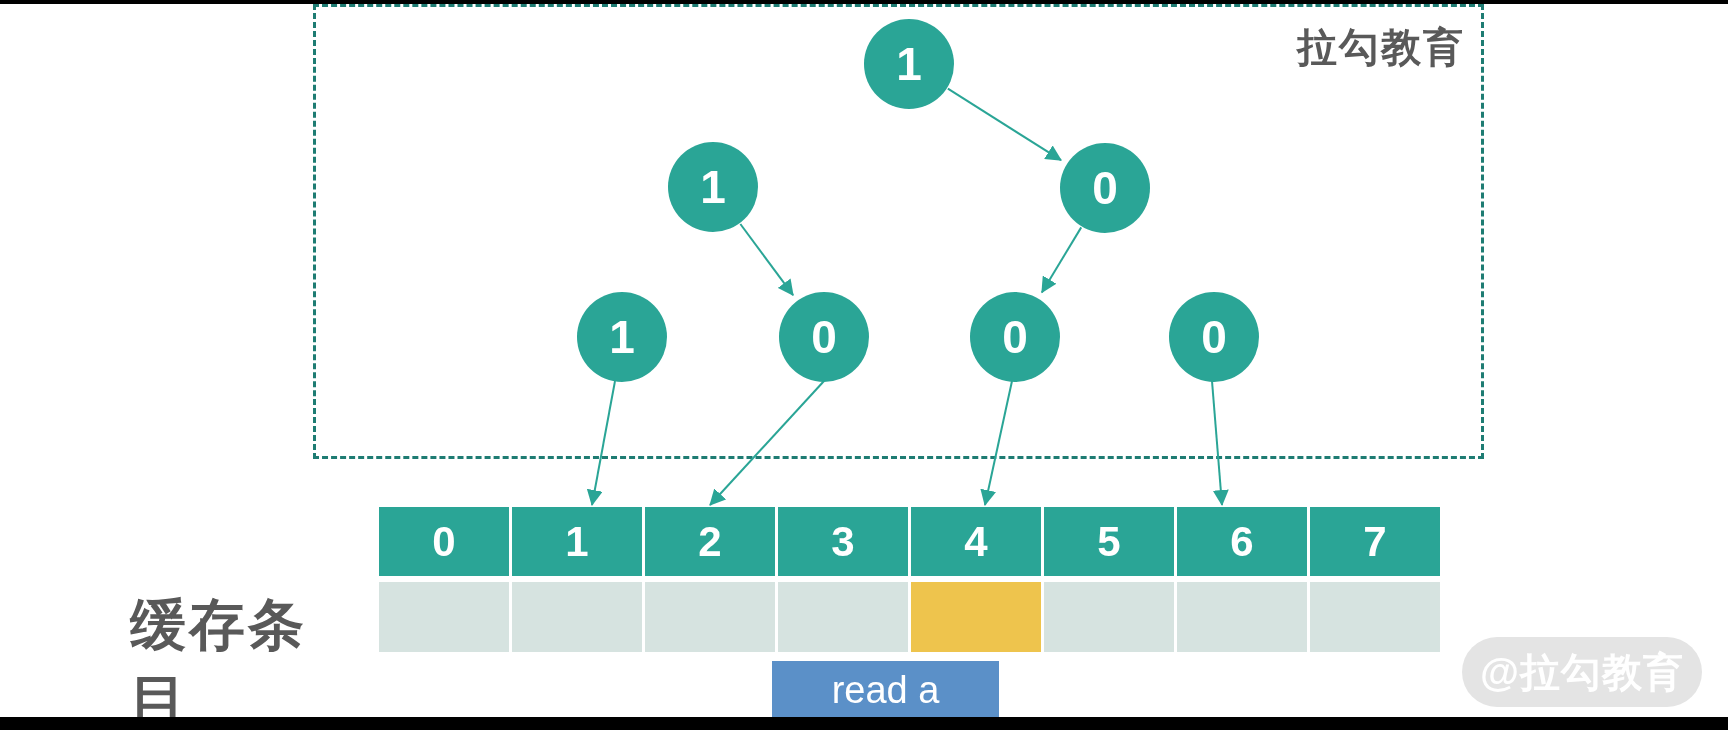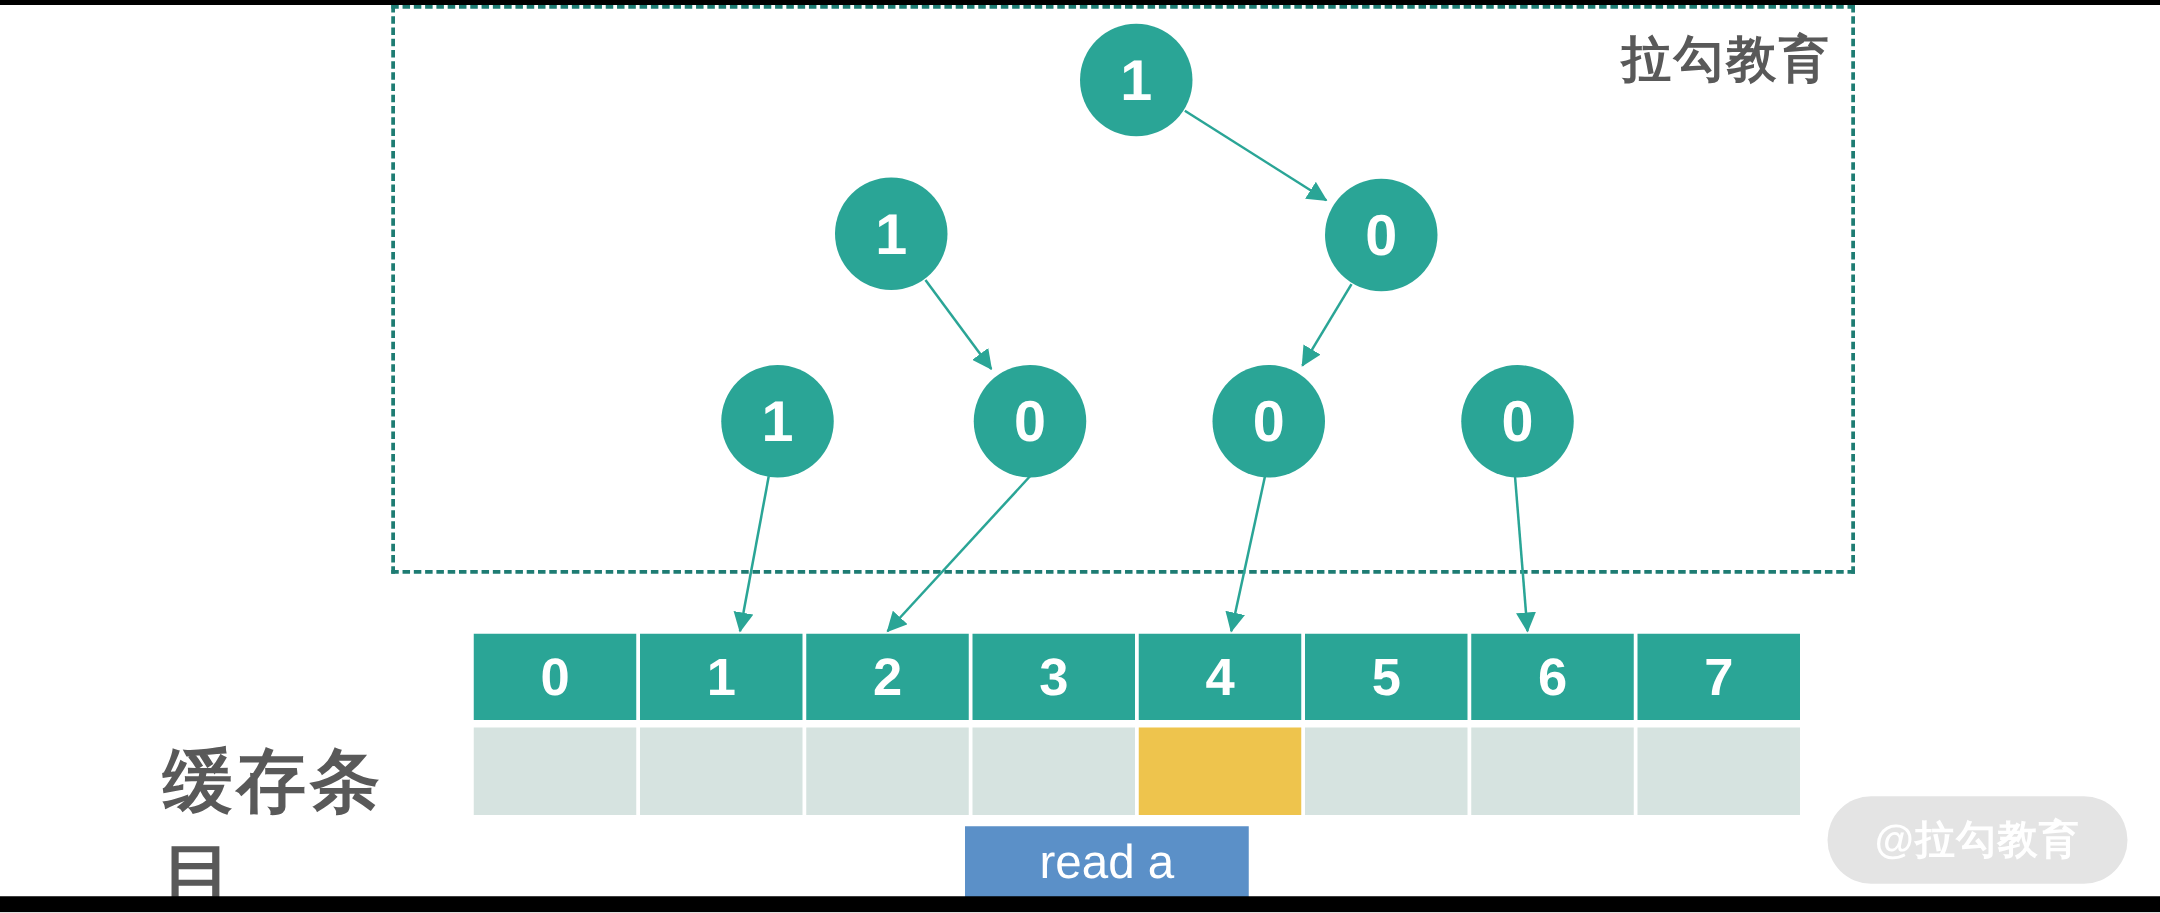--- a/index.html
+++ b/index.html
@@ -42,21 +42,21 @@
   #read-btn{
     position:absolute;left:772px;top:661px;width:227px;height:58px;
     background:var(--action-fill,#5b90c8);color:#fff;
     display:flex;align-items:center;justify-content:center;
     font-size:38px;
   }
   #watermark{
     position:absolute;left:1462px;top:637px;width:240px;height:70px;border-radius:35px;
     background:#e4e4e4;color:#ffffff;
     display:flex;align-items:center;justify-content:center;
-    font-size:32px;font-weight:bold;letter-spacing:1px;
+    font-size:40px;font-weight:bold;letter-spacing:1px;
   }
 </style>
 </head>
 <body>
 
 <div id="stage">
   <div id="bar-top" class="bar"></div>
 
   <div id="dashed-box"></div>
   <div id="tree-box-title">拉勾教育</div>

